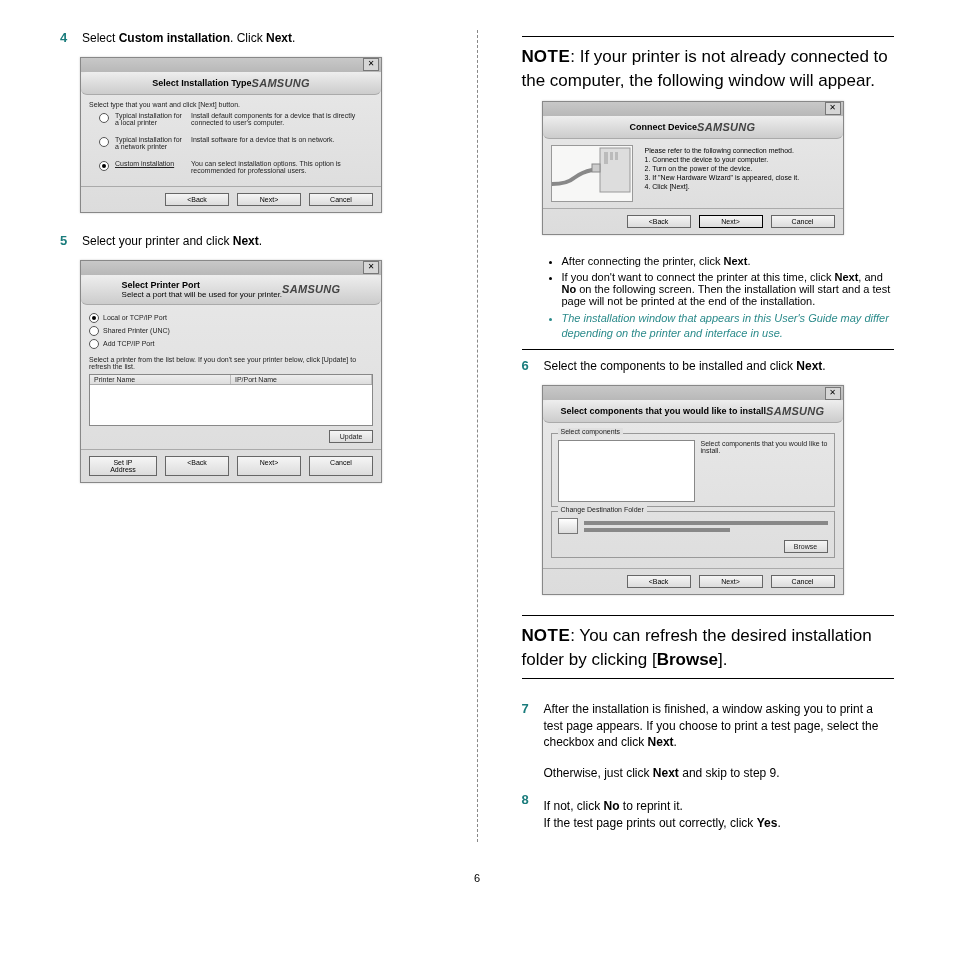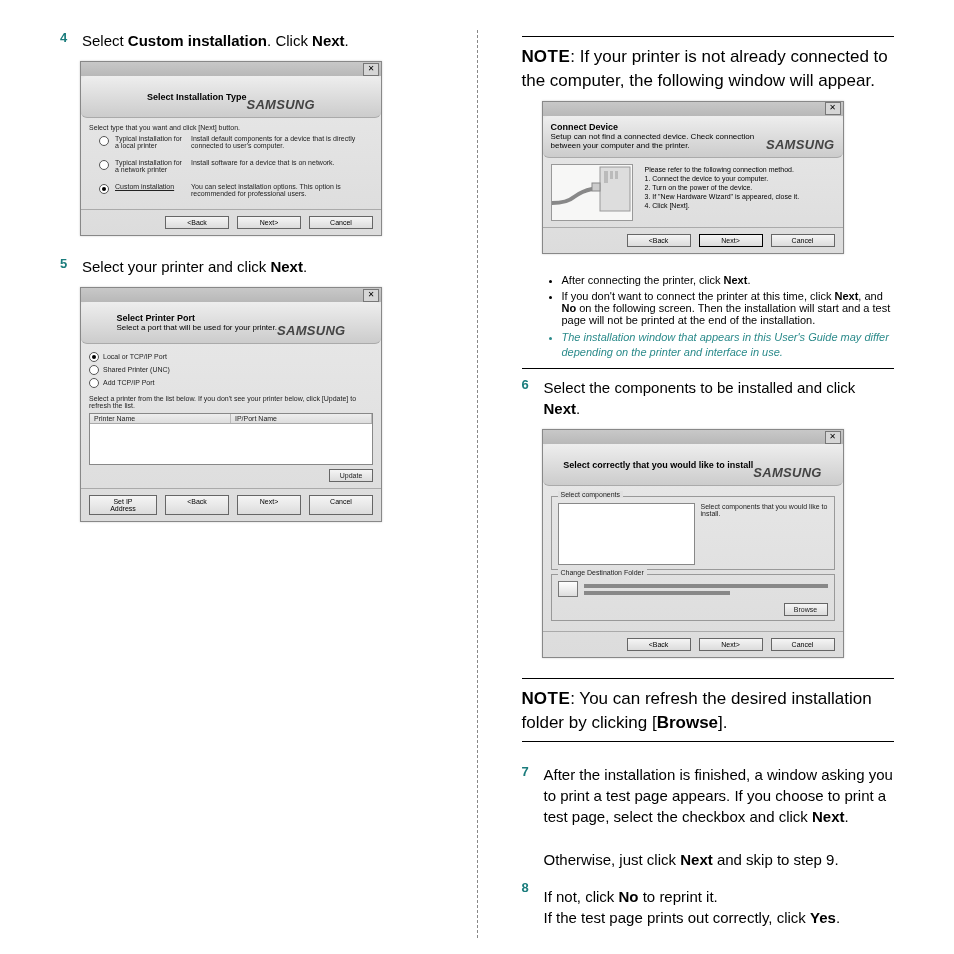--- a/index.html
+++ b/index.html
@@ -35,21 +35,21 @@
     margin-bottom: 10px;
   }
   .step-num {
     color: #1a7c7c;
     font-weight: bold;
     font-size: 13px;
     min-width: 12px;
   }
   .step-body {
     flex: 1;
-    font-size: 15px;
+    font-size: 12px;
     line-height: 1.4;
   }
   b { font-weight: bold; }
   .win {
     border: 1px solid #888;
     background: linear-gradient(#e9e9e9, #dcdcdc);
     margin: 8px 0 20px 0;
     width: 300px;
     box-shadow: 0 0 2px rgba(0,0,0,.2);
   }
@@ -73,21 +73,21 @@
     background: linear-gradient(#eee, #ccc);
     padding: 5px 8px;
     border-bottom: 1px solid #aaa;
     display:flex;
     justify-content:center;
     align-items:center;
     border-radius:6px;
   }
   .header .htext { font-size: 8px; }
   .header .htitle { font-weight:bold; font-size:9px; display:block; }
-  .logo { font-size:13px; font-weight:bold; font-style:italic; color:#444; letter-spacing:.3px;margin-top:16px; }
+  .logo { font-size:11px; font-weight:bold; font-style:italic; color:#444; letter-spacing:.3px; }
   .body-area {
     padding: 6px 8px 6px 8px;
     font-size: 7px;
     color:#222;
   }
   .sel-row { display:flex; gap:6px; align-items:flex-start; padding:4px 4px 6px 10px; }
   .radio {
     width:8px; height:8px; border:1px solid #555; border-radius:50%; background:#fff; margin-top:1px;
     display:inline-flex; align-items:center; justify-content:center;
   }
@@ -249,21 +249,20 @@
       <b><span>N</span><span class="note-word">OTE</span></b><span>: If your printer is not already connected to the computer, the following window will appear.</span>
     </div>
 
     <div class="win" style="margin-left:20px;">
       <div class="titlebar">
             <div class="xbtn">✕</div>
           </div>
       <div class="header">
         <div class="htext">
           <span class="htitle">Connect Device</span>
-          <span>Setup can not find a connected device. Check connection between your computer and the printer.</span>
         </div>
         <span class="logo">SAMSUNG</span>
       </div>
       <div class="conn-body">
         <div class="device-img">
           <svg width="80" height="55" viewBox="0 0 80 55">
             <rect x="48" y="2" width="30" height="44" fill="#ddd" stroke="#999"></rect>
             <rect x="52" y="6" width="4" height="12" fill="#bbb"></rect>
             <rect x="58" y="6" width="3" height="8" fill="#bbb"></rect>
             <rect x="63" y="6" width="3" height="8" fill="#bbb"></rect>
@@ -299,21 +298,21 @@
         <span>Select the components to be installed and click </span><b>Next</b><span>.</span>
       </div>
     </div>
 
     <div class="win" style="margin-left:20px;">
       <div class="titlebar">
             <div class="xbtn">✕</div>
           </div>
       <div class="header">
         <div class="htext">
-              <span class="htitle">Select correctly that you would like to install</span>
+              <span class="htitle">Select components that you would like to install</span>
             </div>
         <span class="logo">SAMSUNG</span>
       </div>
       <div class="body-area">
         <div class="group">
           <span class="glabel">Select components</span>
           <div style="display:flex;gap:6px;">
             <div class="components-box"></div>
             <div style="flex:1;">Select components that you would like to install.</div>
           </div>
@@ -344,21 +343,21 @@
       <b><span>N</span><span class="note-word">OTE</span></b><span>: You can refresh the desired installation folder by clicking [</span><b>Browse</b><span>].</span>
     </div>
     <hr class="thin">
 
     <div style="height:14px;"></div>
 
     <div class="step">
       <div class="step-num">7</div>
       <div class="step-body">
         <div><span>After the installation is finished, a window asking you to print a test page appears. If you choose to print a test page, select the checkbox and click </span><b>Next</b><span>.</span></div>
-        <div style="margin-top:22px;"><span>Otherwise, just click </span><b>Next</b><span> and skip to step 9.</span></div>
+        <div style="margin-top:14px;"><span>Otherwise, just click </span><b>Next</b><span> and skip to step 9.</span></div>
       </div>
     </div>
 
     <div class="step">
       <div class="step-num">8</div>
       <div class="step-body">
         <div style="margin-top:6px;"><span>If not, click </span><b>No</b><span> to reprint it.</span></div>
         <div><span>If the test page prints out correctly, click </span><b>Yes</b><span>.</span></div>
       </div>
     </div>

